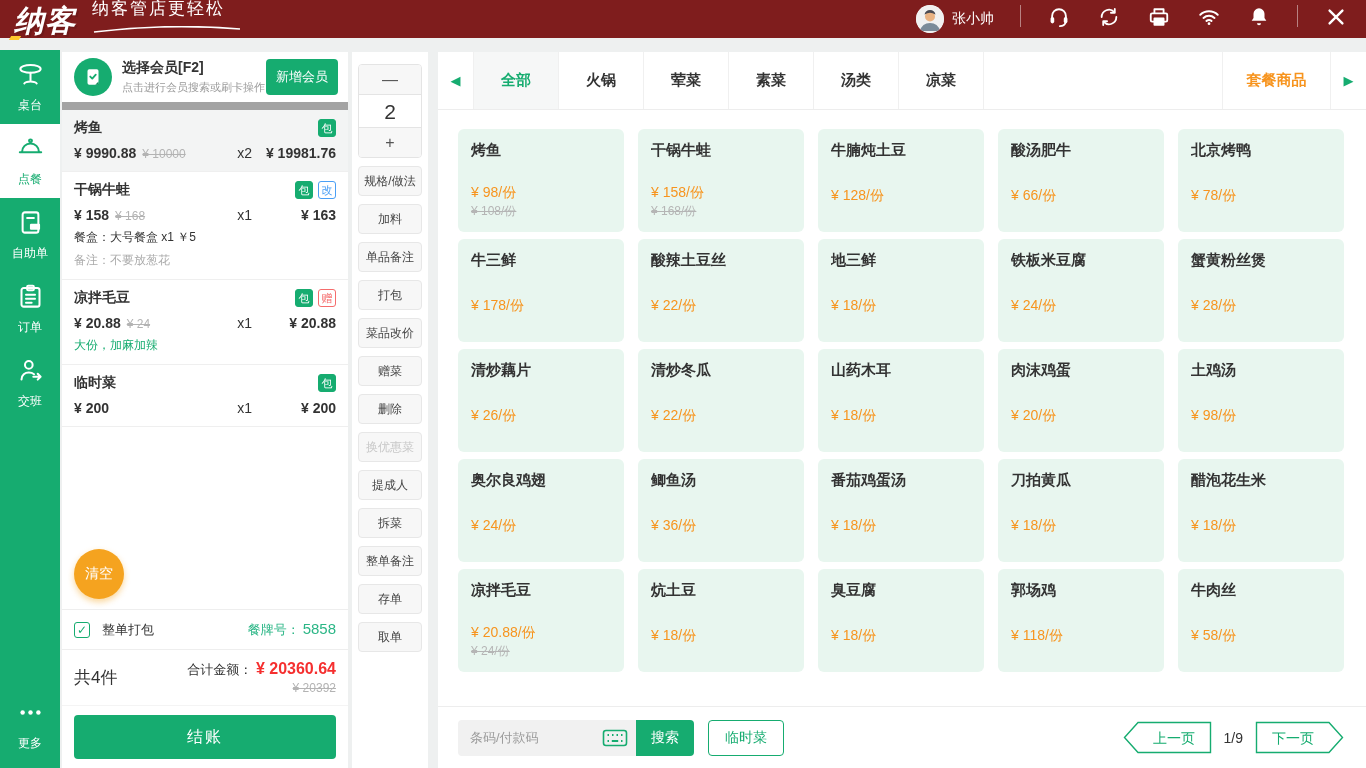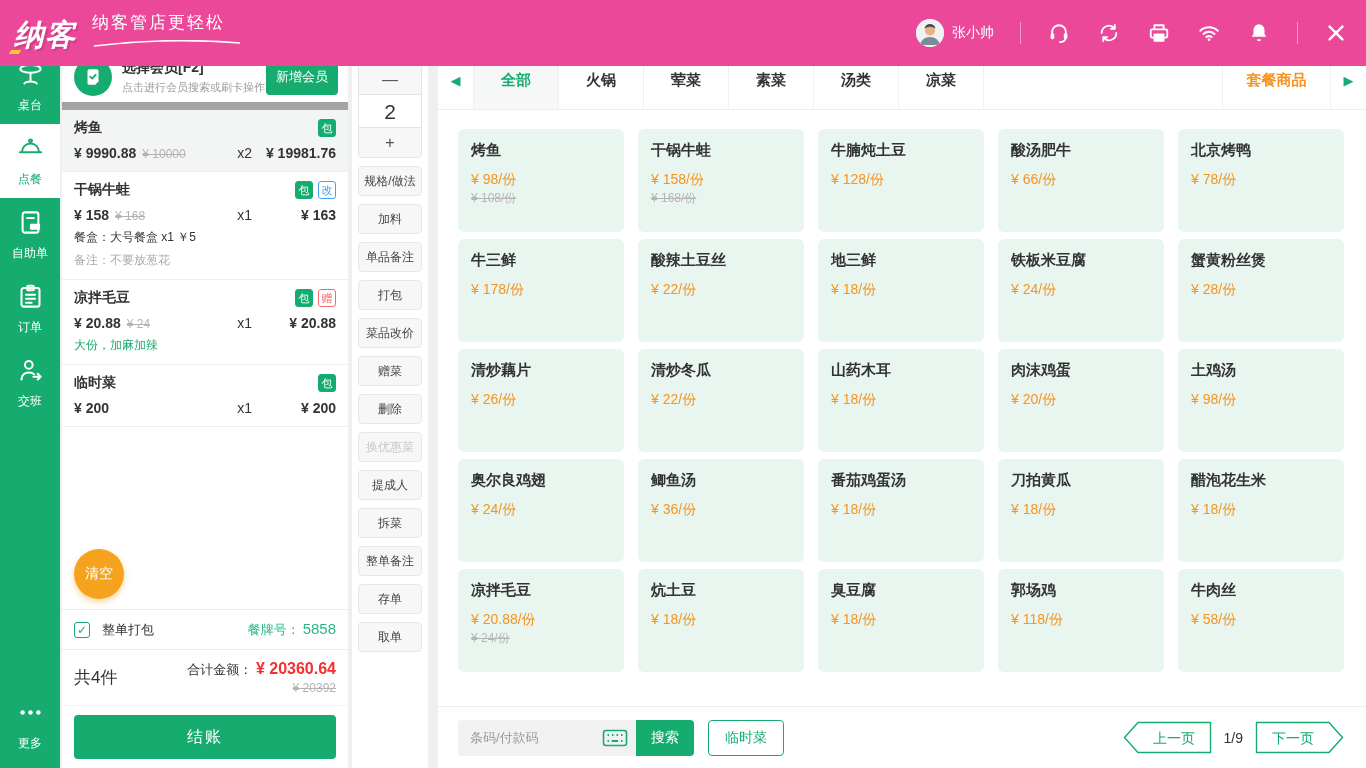--- a/index.html
+++ b/index.html
@@ -1,29 +1,29 @@
 <!DOCTYPE html>
 <html><head>
 <meta charset="utf-8">
 <style>
   * { margin:0; padding:0; box-sizing:border-box; }
   html,body { width:1366px; height:768px; overflow:hidden;
     font-family:"Liberation Sans","DejaVu Sans",sans-serif; background:#eef0f0; }
 
   
-  .topbar { position:absolute; left:0; top:0; width:1366px; height:66px;
-    background:#ec4899; display:flex; align-items:center; color:#fff; z-index:5; }
+  .topbar { position:absolute; left:0; top:0; width:1366px; height:38px;
+    background:#7f1d1d; display:flex; align-items:center; color:#fff; z-index:5; }
   .logo-wrap { display:flex; align-items:flex-end; padding-left:14px; }
   .logo-text { font-size:30px; font-weight:bold; font-style:italic; letter-spacing:1px;
     color:#fff; text-shadow:2px 2px 0 rgba(0,0,0,.12); position:relative; }
   .logo-accent { position:absolute; left:-4px; bottom:2px; width:10px; height:4px;
     background:#ffc82c; transform:skewX(-30deg); }
   .slogan-wrap { margin-left:16px; padding-bottom:4px; }
   .slogan { font-size:17px; letter-spacing:2px; }
-  .topbar-right { margin-left:auto; display:flex; align-items:center; gap:26px; padding-right:18px; }
+  .topbar-right { margin-left:auto; display:flex; align-items:flex-start; gap:26px; padding-right:18px; }
   .user-chip { display:flex; align-items:center; gap:8px; cursor:pointer; }
   .avatar { width:28px; height:28px; border-radius:50%; overflow:hidden; background:#f2f2f2; }
   .user-name { font-size:14px; }
   .tb-sep { width:1px; height:22px; background:rgba(255,255,255,.45); }
   .tb-icon { width:24px; height:24px; display:flex; align-items:center; justify-content:center; cursor:pointer; }
   .tb-icon svg { width:22px; height:22px; }
 
   
   .sidenav { position:absolute; left:0; top:50px; width:60px; height:718px;
     background:#16ac70; display:flex; flex-direction:column; }
@@ -113,21 +113,21 @@
     font-size:15px; font-weight:bold; color:#333; cursor:pointer; border-right:1px solid #f0f0f0; }
   .cat-tab.active { background:#f6f7f7; color:#16ac70; }
   .combo-tab { margin-left:auto; width:108px; display:flex; align-items:center; justify-content:center;
     font-size:15px; font-weight:bold; color:#f7941e; cursor:pointer; border-left:1px solid #f0f0f0; }
 
   .menu-grid { flex:1 1 auto; padding:19px 20px 0; display:grid;
     grid-template-columns:repeat(5,166px); grid-auto-rows:103px; gap:7px 14px; align-content:start; }
   .menu-card { background:#e8f6ef; border-radius:6px; padding:12px 13px; cursor:pointer;
     display:flex; flex-direction:column; }
   .mc-name { font-size:15px; font-weight:bold; color:#333; height:22px; overflow:hidden; white-space:nowrap; }
-  .mc-price { margin-top:8px; font-size:14px; color:#f7941e; }
+  .mc-price { margin-top:24px; font-size:14px; color:#f7941e; }
   .mc-orig { margin-top:1px; font-size:12px; color:#b5b5b5; text-decoration:line-through; }
 
   .bottom-bar { flex:0 0 62px; border-top:1px solid #ededed; display:flex; align-items:center;
     padding:0 22px 0 20px; }
   .search-group { display:flex; align-items:center; }
   .search-input-wrap { width:178px; height:36px; background:#f1f1f1; border-radius:4px 0 0 4px;
     display:flex; align-items:center; padding:0 8px 0 12px; }
   .search-input { flex:1; border:none; background:transparent; outline:none; font-size:13px;
     color:#333; min-width:0; }
   .search-input::placeholder { color:#9b9b9b; }

